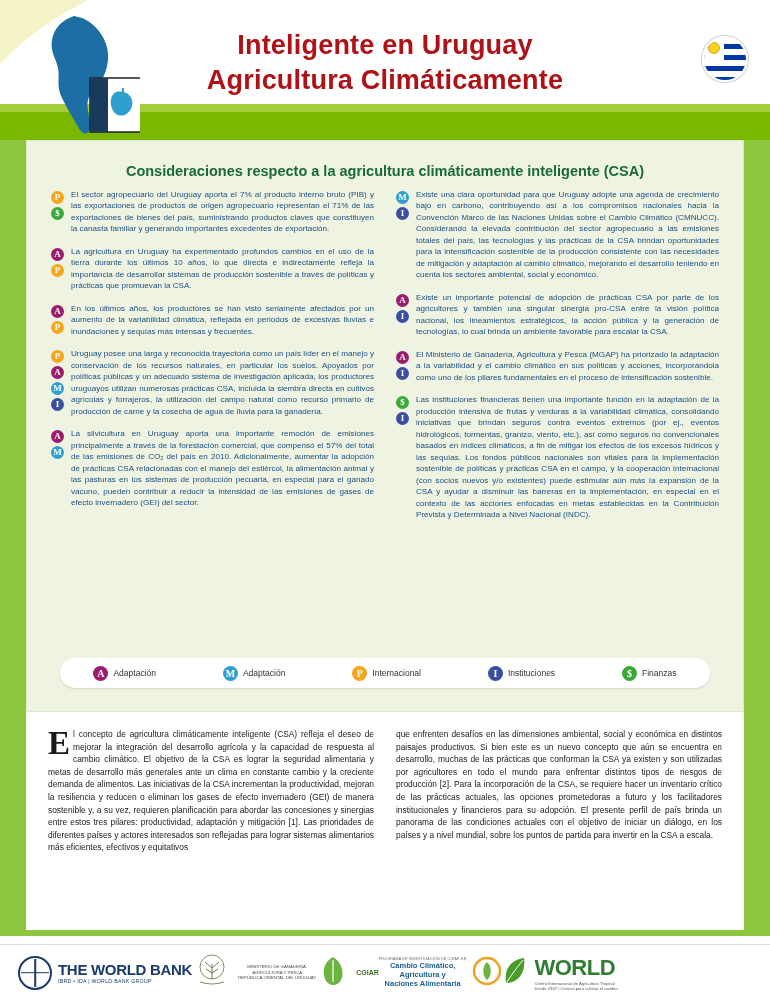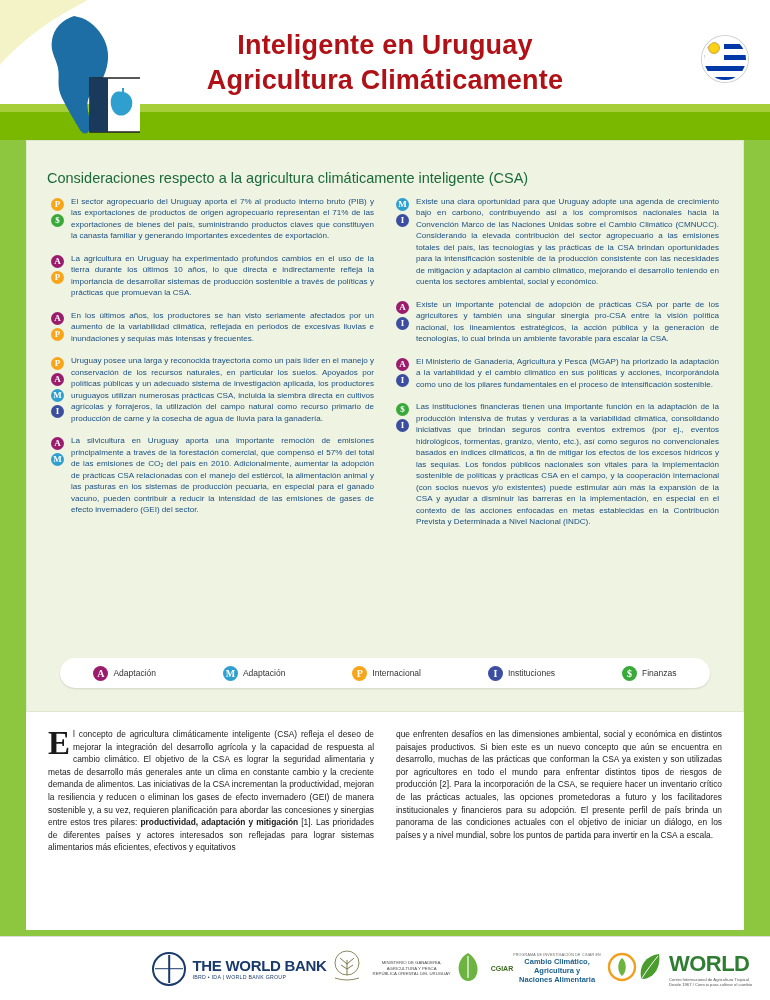--- a/index.html
+++ b/index.html
@@ -96,24 +96,25 @@
 
   .csa-panel {
     position:absolute;
     left:26px; top:0;
     width:718px;
     height:572px;
     background:#eef3e2;
     border:1px solid #dfe7cc;
   }
   .csa-title {
+    text-align:center;
     color:#1b6a3a;
-    font-weight:normal;
+    font-weight:bold;
     font-size:14.5px;
-    padding:29px 20px 10px 20px;
+    padding:22px 20px 10px 20px;
   }
   .cols {
     display:flex;
     gap:22px;
     padding:0 24px;
   }
   .col { width:330px; }
 
   .bullet {
     display:flex;
@@ -185,32 +186,32 @@
   }
   .dropcap {
     float:left;
     font-family:"Liberation Serif", serif;
     font-size:33px;
     line-height:26px;
     font-weight:bold;
     padding:2px 3px 0 0;
     color:#1a1a1a;
   }
-  .atxt b { font-weight:bold; }
+  .atxt b { font-weight:normal; }
 
   
   .footer {
     position:absolute;
     left:0; bottom:0;
-    width:770px; height:64px;
+    width:770px; height:56px;
     background:#ffffff;
     border-top:1px solid #dddddd;
     display:flex;
     align-items:center;
-    justify-content:flex-end;
+    justify-content:flex-start;
     padding:12px 18px;
   }
   .footer-swoosh {
     position:absolute; left:0; bottom:64px;
     width:770px; height:6px;
     background:#8dc63f;
   }
   .logo { display:flex; align-items:center; gap:6px; }
   .wb-globe {
     width:34px; height:34px; border-radius:50%;

